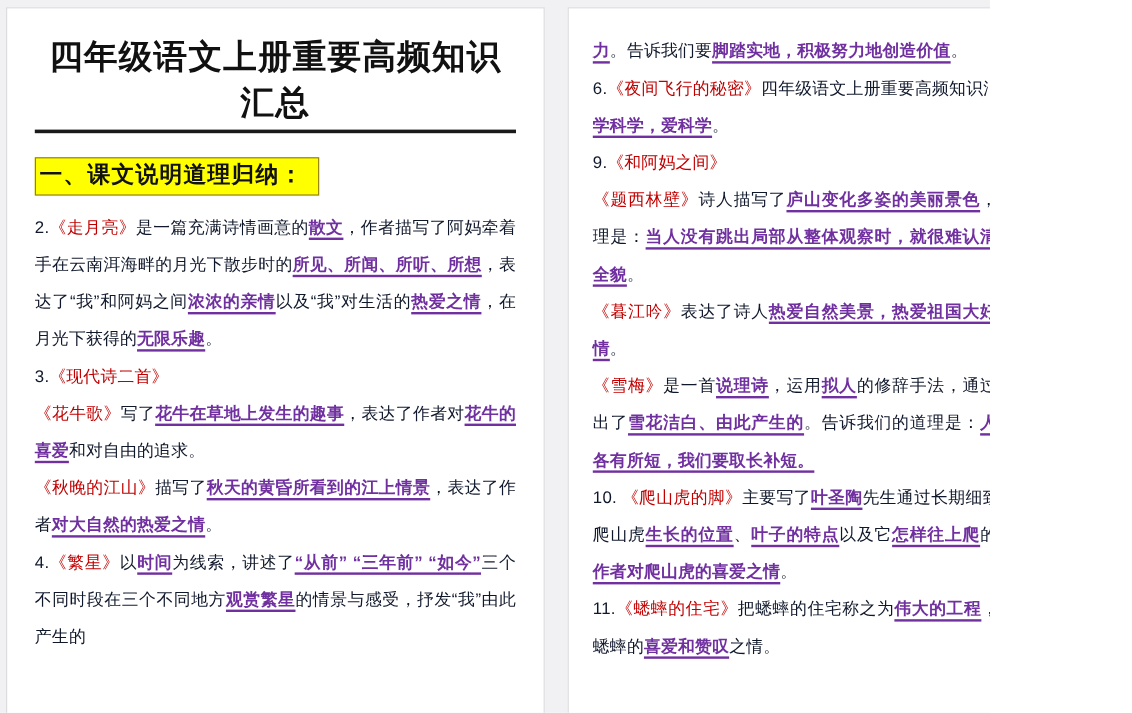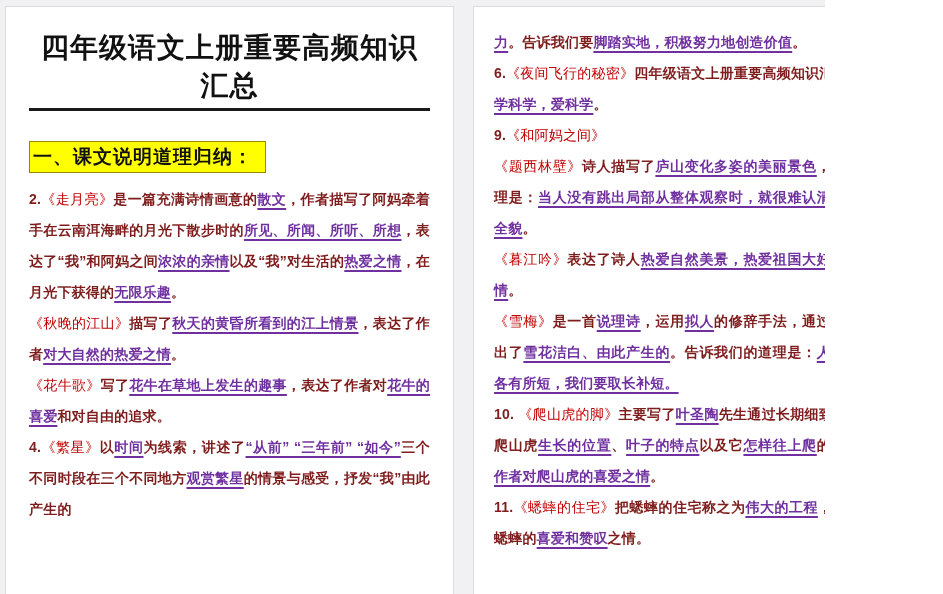--- a/index.html
+++ b/index.html
@@ -23,41 +23,41 @@
   .doc-title-wrap{text-align:center;margin:2px 0 0 0;}
   .doc-title{
     display:inline-block;
     font-size:28px;font-weight:bold;color:#111111;
     letter-spacing:1px;line-height:38px;
     padding-bottom:3px;
     border-bottom:3px solid #1a1a1a;
   }
   .section-heading{
     display:inline-block;
-    margin-top:30px;margin-bottom:11px;
+    margin-top:20px;margin-bottom:11px;
     background:#ffff00;
     border:1px solid #9a8700;
     color:#111111;
     font-size:19px;font-weight:bold;
     line-height:26px;
     padding:2px 12px 2px 3px;
     letter-spacing:1px;
   }
   .body-text p{
     margin:0;
     font-size:14px;
     line-height:31px;
     color:#262626;
     text-align:justify;
     text-align-last:left;
     word-break:break-all;
     letter-spacing:0.2px;
   }
   .page-2 .body-text p{font-size:14px;}
-  .run-plain{color:#7f1d1d;font-weight:bold;}
+  .run-plain{color:#0f172a;}
   .run-book{
     color:#c00000;font-weight:normal;
   }
   .run-key{
     color:#7030a0;font-weight:bold;
     text-decoration:underline;
     text-decoration-thickness:1.5px;
     text-underline-offset:4px;
   }
 </style>
@@ -68,22 +68,23 @@
 
   <div class="page page-1">
     <div class="doc-title-wrap">
       <span class="doc-title">四年级语文上册重要高频知识汇总</span>
     </div>
     <div>
       <span class="section-heading">一、课文说明道理归纳：</span>
     </div>
     <div class="body-text" id="p1-body">
         <p><span class="run-plain">2.</span><span class="run-book">《走月亮》</span><span class="run-plain">是一篇充满诗情画意的</span><span class="run-key">散文</span><span class="run-plain">，作者描写了阿妈牵着手在云南洱海畔的月光下散步时的</span><span class="run-key">所见、所闻、所听、所想</span><span class="run-plain">，表达了“我”和阿妈之间</span><span class="run-key">浓浓的亲情</span><span class="run-plain">以及“我”对生活的</span><span class="run-key">热爱之情</span><span class="run-plain">，在月光下获得的</span><span class="run-key">无限乐趣</span><span class="run-plain">。</span></p>
+        <p><span class="run-plain">3.</span><span class="run-book">《现代诗二首》</span></p>
+        <p><span class="run-book">《花牛歌》</span><span class="run-plain">写了</span><span class="run-key">花牛在草地上发生的趣事</span><span class="run-plain">，表达了作者对</span><span class="run-key">花牛的喜爱</span><span class="run-plain">和对自由的追求。</span></p>
         <p><span class="run-book">《秋晚的江山》</span><span class="run-plain">描写了</span><span class="run-key">秋天的黄昏所看到的江上情景</span><span class="run-plain">，表达了作者</span><span class="run-key">对大自然的热爱之情</span><span class="run-plain">。</span></p>
-        <p><span class="run-book">《花牛歌》</span><span class="run-plain">写了</span><span class="run-key">花牛在草地上发生的趣事</span><span class="run-plain">，表达了作者对</span><span class="run-key">花牛的喜爱</span><span class="run-plain">和对自由的追求。</span></p>
         <p><span class="run-plain">4.</span><span class="run-book">《繁星》</span><span class="run-plain">以</span><span class="run-key">时间</span><span class="run-plain">为线索，讲述了</span><span class="run-key">“从前” “三年前” “如今”</span><span class="run-plain">三个不同时段在三个不同地方</span><span class="run-key">观赏繁星</span><span class="run-plain">的情景与感受，抒发“我”由此产生的</span></p>
       </div>
   </div>
 
   <div class="page page-2">
     <div class="body-text" id="p2-body">
         <p><span class="run-key">力</span><span class="run-plain">。告诉我们要</span><span class="run-key">脚踏实地，积极努力地创造价值</span><span class="run-plain">。</span></p>
         <p><span class="run-plain">6.</span><span class="run-book">《夜间飞行的秘密》</span><span class="run-plain">四年级语文上册重要高频知识汇总，树立</span><span class="run-key">从小学科学，爱科学</span><span class="run-plain">。</span></p>
         <p><span class="run-plain">9.</span><span class="run-book">《和阿妈之间》</span></p>
         <p><span class="run-book">《题西林壁》</span><span class="run-plain">诗人描写了</span><span class="run-key">庐山变化多姿的美丽景色</span><span class="run-plain">，告诉人们的道理是：</span><span class="run-key">当人没有跳出局部从整体观察时，就很难认清事物的真相与全貌</span><span class="run-plain">。</span></p>

